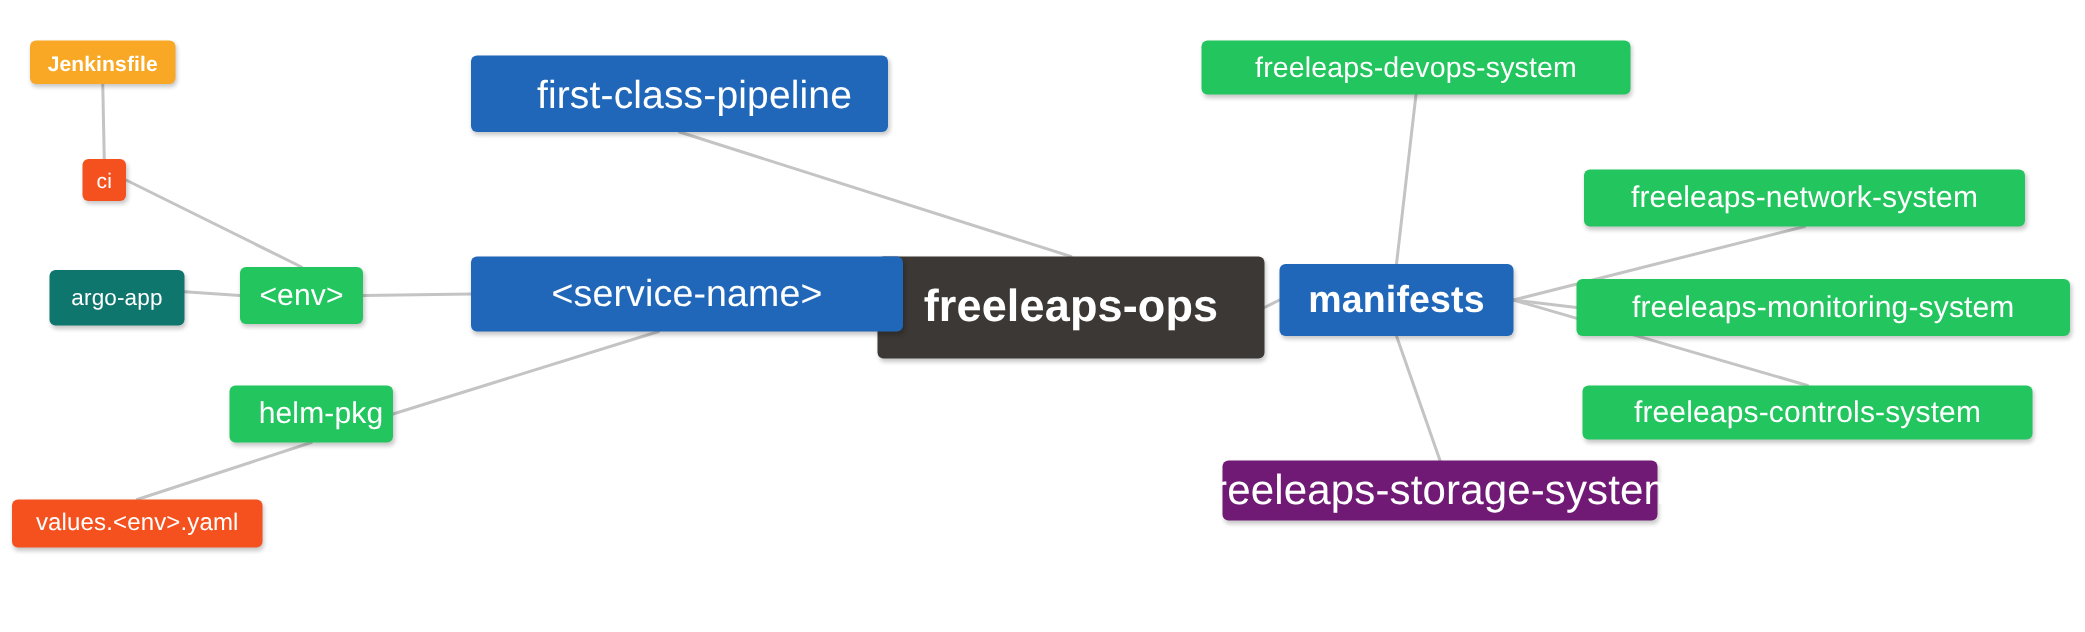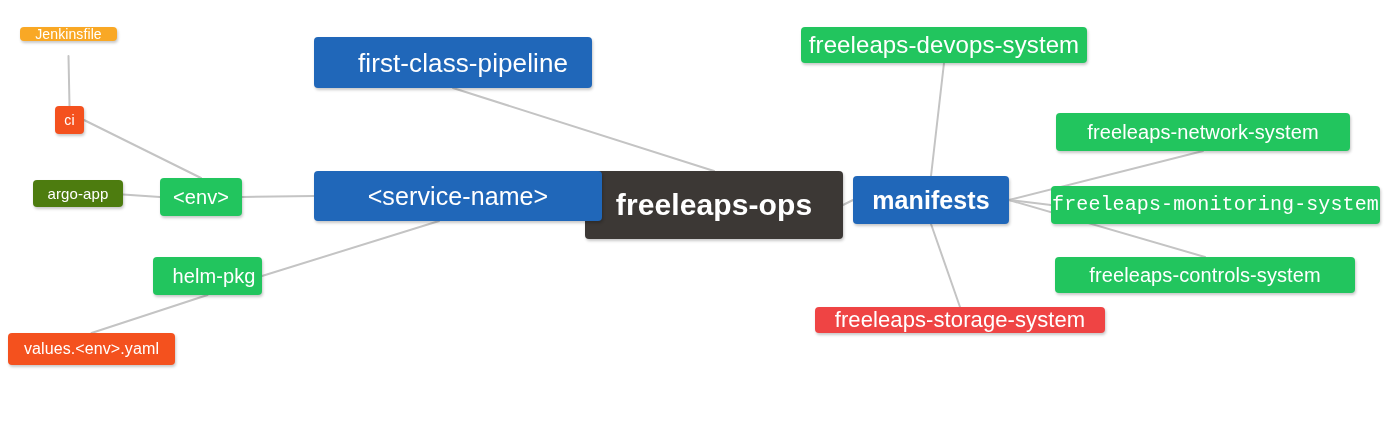--- a/index.html
+++ b/index.html
@@ -60,23 +60,23 @@
       <line x1="1009" y1="200" x2="1205" y2="257" stroke="#c4c4c4" stroke-width="2" stroke-linecap="round"></line>
       <line x1="931" y1="224" x2="960" y2="307" stroke="#c4c4c4" stroke-width="2" stroke-linecap="round"></line>
     </svg>
   <div id="node-layer">
       <div class="node" style="left: 585px; top: 171px; width: 258px; height: 68px; background: rgb(60, 56, 53); font-size: 30px; font-weight: bold;">freeleaps-ops</div>
       <div class="node" style="left: 314px; top: 171px; width: 288px; height: 50px; background: rgb(32, 103, 185); font-size: 25px;">&lt;service-name&gt;</div>
       <div class="node" style="left: 314px; top: 37px; width: 278px; height: 51px; background: rgb(32, 103, 185); font-size: 26px; padding-left: 20px;">first-class-pipeline</div>
       <div class="node" style="left: 853px; top: 176px; width: 156px; height: 48px; background: rgb(32, 103, 185); font-size: 25px; font-weight: bold;">manifests</div>
       <div class="node" style="left: 160px; top: 178px; width: 82px; height: 38px; background: rgb(34, 197, 94); font-size: 20px;">&lt;env&gt;</div>
       <div class="node" style="left: 153px; top: 257px; width: 109px; height: 38px; background: rgb(34, 197, 94); font-size: 20px; padding-left: 13px;">helm-pkg</div>
-      <div class="node" style="left: 20px; top: 27px; width: 97px; height: 14px; background: rgb(249, 168, 37); font-size: 14px;">Jenkinsfile</div>
+      <div class="node" style="left: 20px; top: 27px; width: 97px; height: 29px; background: rgb(249, 168, 37); font-size: 14px; font-weight: bold;">Jenkinsfile</div>
       <div class="node" style="left: 55px; top: 106px; width: 29px; height: 28px; background: rgb(244, 81, 30); font-size: 14px;">ci</div>
-      <div class="node" style="left: 33px; top: 180px; width: 90px; height: 27px; background: #4d7c0f; font-size: 15px;">argo-app</div>
+      <div class="node" style="left: 33px; top: 180px; width: 90px; height: 37px; background: #0f766e; font-size: 15px;">argo-app</div>
       <div class="node" style="left: 8px; top: 333px; width: 167px; height: 32px; background: rgb(244, 81, 30); font-size: 16px;">values.&lt;env&gt;.yaml</div>
-      <div class="node" style="left: 801px; top: 27px; width: 286px; height: 36px; background: rgb(34, 197, 94); font-size: 24px;">freeleaps-devops-system</div>
+      <div class="node" style="left: 801px; top: 27px; width: 286px; height: 36px; background: rgb(34, 197, 94); font-size: 19px;">freeleaps-devops-system</div>
       <div class="node" style="left: 1056px; top: 113px; width: 294px; height: 38px; background: rgb(34, 197, 94); font-size: 20px;">freeleaps-network-system</div>
-      <div class="node" style="left: 1051px; top: 186px; width: 329px; height: 38px; background: rgb(34, 197, 94); font-size: 20px; font-family: Liberation Mono, monospace;">freeleaps-monitoring-system</div>
+      <div class="node" style="left: 1051px; top: 186px; width: 329px; height: 38px; background: rgb(34, 197, 94); font-size: 20px;">freeleaps-monitoring-system</div>
       <div class="node" style="left: 1055px; top: 257px; width: 300px; height: 36px; background: rgb(34, 197, 94); font-size: 20px;">freeleaps-controls-system</div>
-      <div class="node" style="left: 815px; top: 307px; width: 290px; height: 26px; background: #ef4444; font-size: 22px;">freeleaps-storage-system</div>
+      <div class="node" style="left: 815px; top: 307px; width: 290px; height: 40px; background: #701a75; font-size: 28px;">freeleaps-storage-system</div>
     </div>
 </div>
 
 </body></html>

